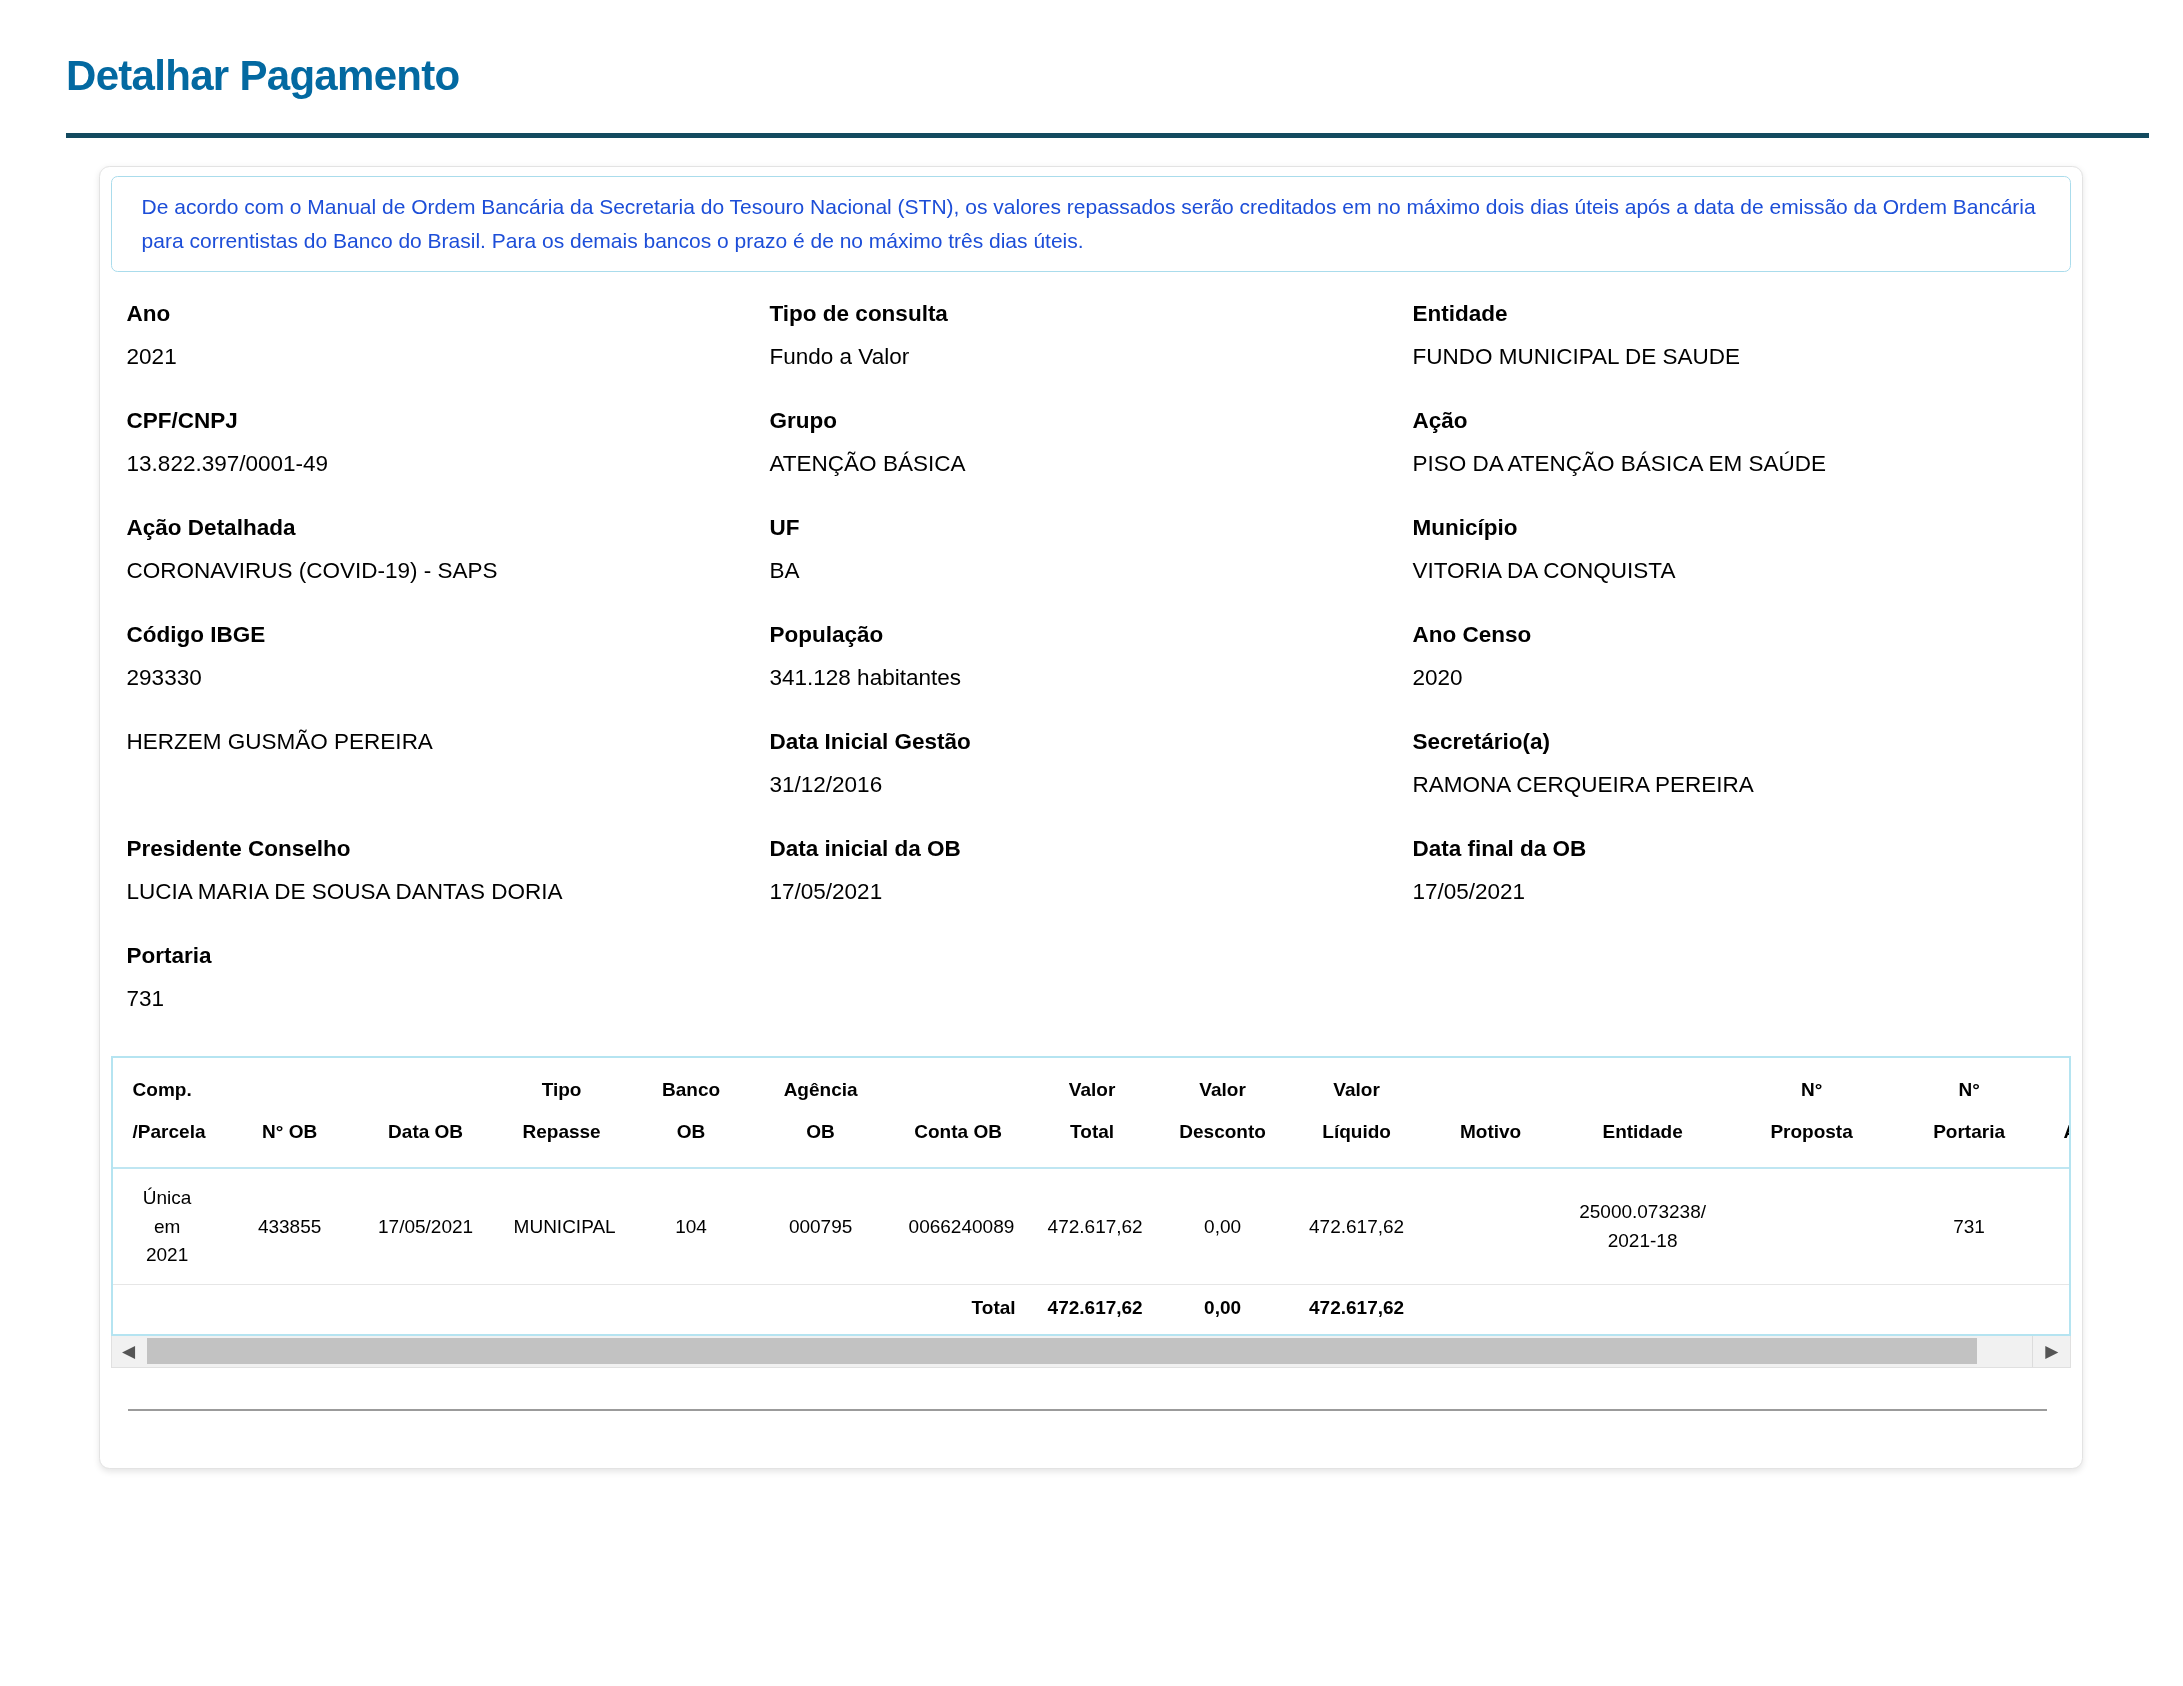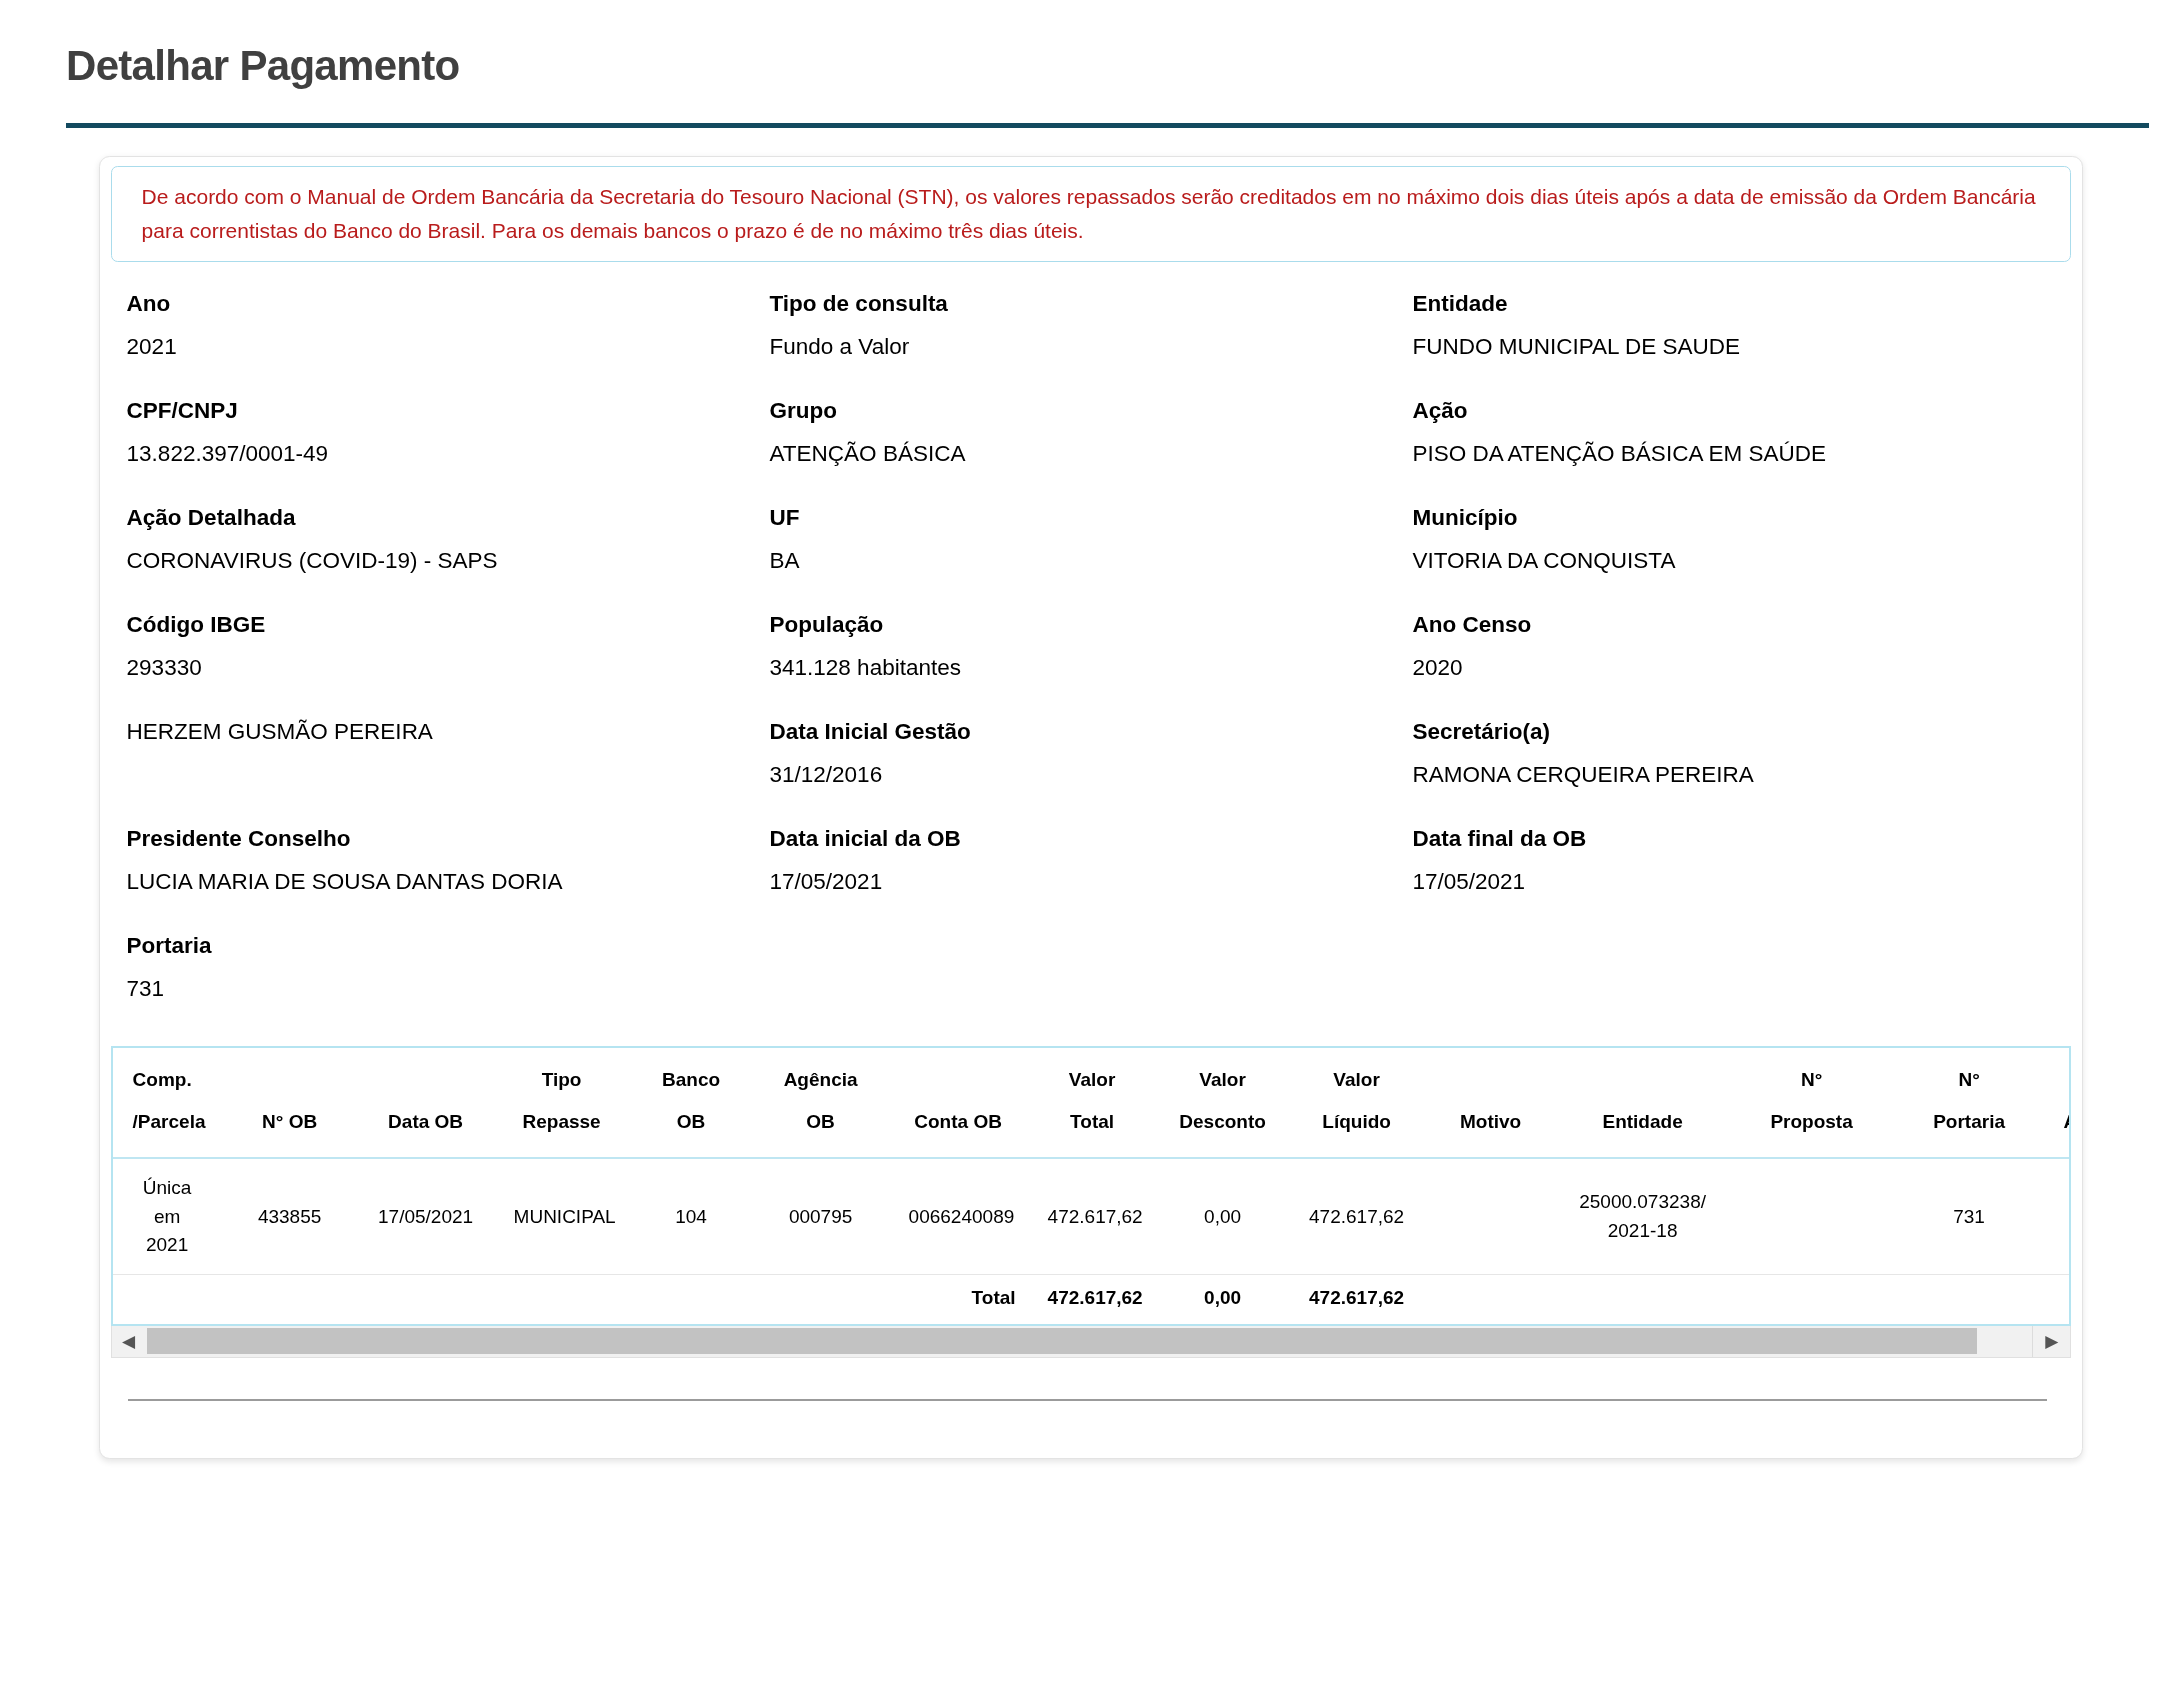--- a/index.html
+++ b/index.html
@@ -6,41 +6,41 @@
   html,body { margin:0; padding:0; background:#ffffff; }
   body {
     width:2183px; min-height:1686px;
     font-family:"Liberation Sans","DejaVu Sans",sans-serif;
     color:#000;
   }
 
   
   .page-header { padding:40px 34px 0 66px; }
   .page-header h1 {
-    margin:2px 0 33px 0;
-    font-size:42px; font-weight:bold; color:#404040; letter-spacing:-0.7px;
+    margin:12px 0 33px 0;
+    font-size:42px; font-weight:bold; color:#0369a1; letter-spacing:-0.7px;
   }
   .title-rule { height:4.6px; background:#134a5f; }
 
   
   .card {
     margin:28px 100px 0 99px;
     background:#fff;
     border:1.3px solid #e3e3e3;
     border-radius:10.6px;
     box-shadow:0 2.6px 6.6px rgba(0,0,0,0.10);
     padding:9.3px 10.6px 30.5px 10.6px;
   }
 
   
   .notice {
     border:1.3px solid #aadcec;
     border-radius:6.6px;
     padding:13.2px 30px;
-    font-size:21px; line-height:34px; color:#b91c1c;
+    font-size:21px; line-height:34px; color:#1d4ed8;
     background:#fff;
   }
 
   
   .fields {
     display:grid;
     grid-template-columns:1fr 1fr 1fr;
     padding:29px 16px 6px 16px;
   }
   .field { margin-bottom:38px; padding-right:26.5px; }

